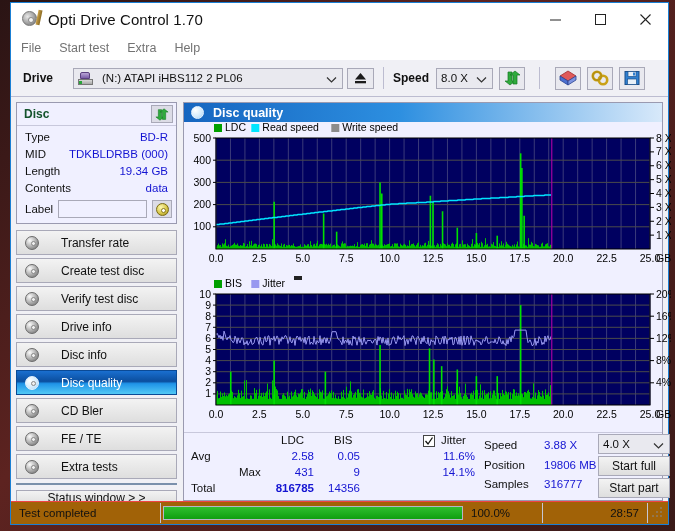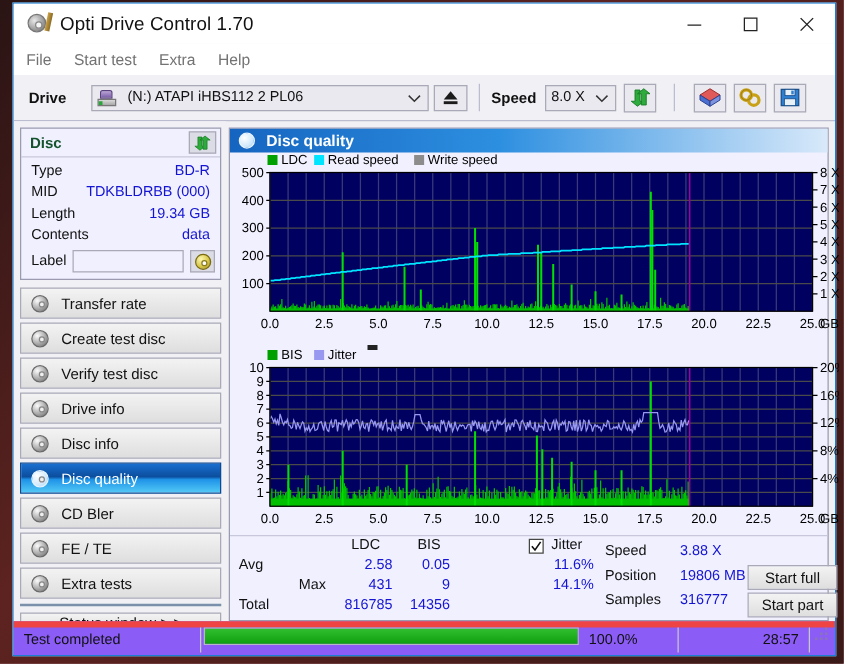--- a/index.html
+++ b/index.html
@@ -63,21 +63,21 @@
   .labelrow{display:flex;align-items:center;padding:3px 4px 5px 8px;gap:5px;}
   .labelrow input{
     flex:1;height:18px;border:1px solid #a9a9b8;background:#f0f0ff;box-sizing:border-box;
     font-family:"Liberation Sans",sans-serif;font-size:11px;padding:0 3px;outline:none;min-width:0;
   }
   .cd-ico{width:20px;height:18px;background:#dcdce6;border:1px solid #a9a9b8;box-sizing:border-box;display:flex;align-items:center;justify-content:center;flex:none;}
   .cd-ico .d{width:13px;height:13px;border-radius:50%;background:radial-gradient(circle at 35% 30%,#fdf7b0,#d8c84a 55%,#9a8a20);border:1px solid #7a6a10;box-sizing:border-box;position:relative;}
   .cd-ico .d::after{content:"";position:absolute;left:4.5px;top:4.5px;width:3px;height:3px;border-radius:50%;background:#fff;border:1px solid #8a7a20;}
   .navlist{margin-top:6px;display:flex;flex-direction:column;gap:3px;}
   .navitem{
-    height:25px;display:flex;align-items:center;padding-left:8px;gap:9px;
+    height:25px;display:flex;align-items:center;padding-left:8px;gap:21px;
     background:linear-gradient(#f3f3f3,#dedede);border:1px solid #a9a9b8;box-sizing:border-box;
     font-size:12px;color:#111;
   }
   .navitem.sel{
     background:linear-gradient(#1a6fd0,#0b4e9e 45%,#1f93e8 55%,#52c9f5);
     border-color:#0a4a96;color:#ffffff;
   }
   .navitem .nico{width:15px;height:14px;position:relative;flex:none;}
   .navitem .nico .r{position:absolute;left:0;top:0;width:14px;height:14px;border-radius:50%;
      background:radial-gradient(circle at 32% 30%,#fbfbfb,#9a9a9a 65%,#6a6a6a);border:1px solid #6a6a6a;box-sizing:border-box;}
@@ -106,21 +106,21 @@
   .stats .cell{position:absolute;font-size:11.5px;color:#111;white-space:nowrap;}
   .stats .num{color:#1414d2;}
   .chk{position:absolute;width:12px;height:12px;border:1px solid #444;background:#fff;box-sizing:border-box;}
   .chk svg{position:absolute;left:0px;top:0px;}
   .sbtn{
     position:absolute;background:linear-gradient(#f3f3f3,#dedede);border:1px solid #a9a9b8;box-sizing:border-box;
     display:flex;align-items:center;justify-content:center;font-size:12px;color:#111;
   }
   .sel-combo{position:absolute;}
   
-  .statusbar{height:22px;flex:none;display:flex;align-items:flex-start;background:#8b5cf6;border-top:5px solid #ef4444;}
+  .statusbar{height:22px;flex:none;display:flex;align-items:center;background:#a16207;border-top:1px solid #ef4444;}
   .statusbar .seg{height:20px;display:flex;align-items:center;font-size:11.5px;color:#111;border:1px solid #c6c6d4;border-left:none;border-top:none;border-bottom:none;box-sizing:border-box;}
   .pbwrap{width:300px;height:14px;background:#e6e6ee;border:1px solid #b6b6c6;box-sizing:border-box;margin:0 2px;position:relative;}
   .pbfill{height:100%;background:linear-gradient(#2fbf2f,#0f9f0f);}
   .grip{width:12px;height:12px;margin-left:auto;margin-right:4px;position:relative;opacity:.55;}
   .grip i{position:absolute;width:2px;height:2px;background:#888;}
 </style>
 </head>
 <body>
 
 <div class="desktop"></div>
@@ -1235,30 +1235,38 @@
           <span class="cell num" style="left:90px;top:17px;width:40px;text-align:right;">2.58</span>
           <span class="cell num" style="left:138px;top:17px;width:38px;text-align:right;">0.05</span>
           <span class="cell num" style="left:239px;top:17px;width:52px;text-align:right;">11.6%</span>
 
           <span class="cell" style="left:7px;top:33px;padding-left:48px;">Max</span>
           <span class="cell num" style="left:90px;top:33px;width:40px;text-align:right;">431</span>
           <span class="cell num" style="left:138px;top:33px;width:38px;text-align:right;">9</span>
           <span class="cell num" style="left:239px;top:33px;width:52px;text-align:right;">14.1%</span>
 
           <span class="cell" style="left:7px;top:49px;">Total</span>
-          <span class="cell num" style="left:74px;top:49px;width:56px;text-align:right;">816785</span>
+          <span class="cell num" style="left:74px;top:49px;width:56px;text-align:right;font-weight:bold;">816785</span>
           <span class="cell num" style="left:130px;top:49px;width:46px;text-align:right;">14356</span>
 
           <span class="cell" style="left:300px;top:6px;">Speed</span>
           <span class="cell num" style="left:360px;top:6px;">3.88 X</span>
           <span class="cell" style="left:300px;top:26px;">Position</span>
           <span class="cell num" style="left:360px;top:26px;">19806 MB</span>
           <span class="cell" style="left:300px;top:45px;">Samples</span>
           <span class="cell num" style="left:360px;top:45px;">316777</span>
 
+          <div class="combo sel-combo" style="left:414px;top:1px;width:72px;height:20px;">
+            <span class="cv">4.0 X</span>
+            <span class="chev" style="top:5px;">
+              <svg width="11" height="8" viewBox="0 0 11 8">
+                  <polyline points="1,1.5 5.5,6 10,1.5" fill="none" stroke="#333" stroke-width="1.2"></polyline>
+                </svg>
+            </span>
+          </div>
           <div class="sbtn" style="left:414px;top:23px;width:72px;height:20px;">Start full</div>
           <div class="sbtn" style="left:414px;top:45px;width:72px;height:20px;">Start part</div>
         </div>
       </div>
     </div>
   </div>
 
   <div class="statusbar">
     <span class="seg" style="width:150px;padding-left:8px;">Test completed</span>
     <div class="pbwrap">

